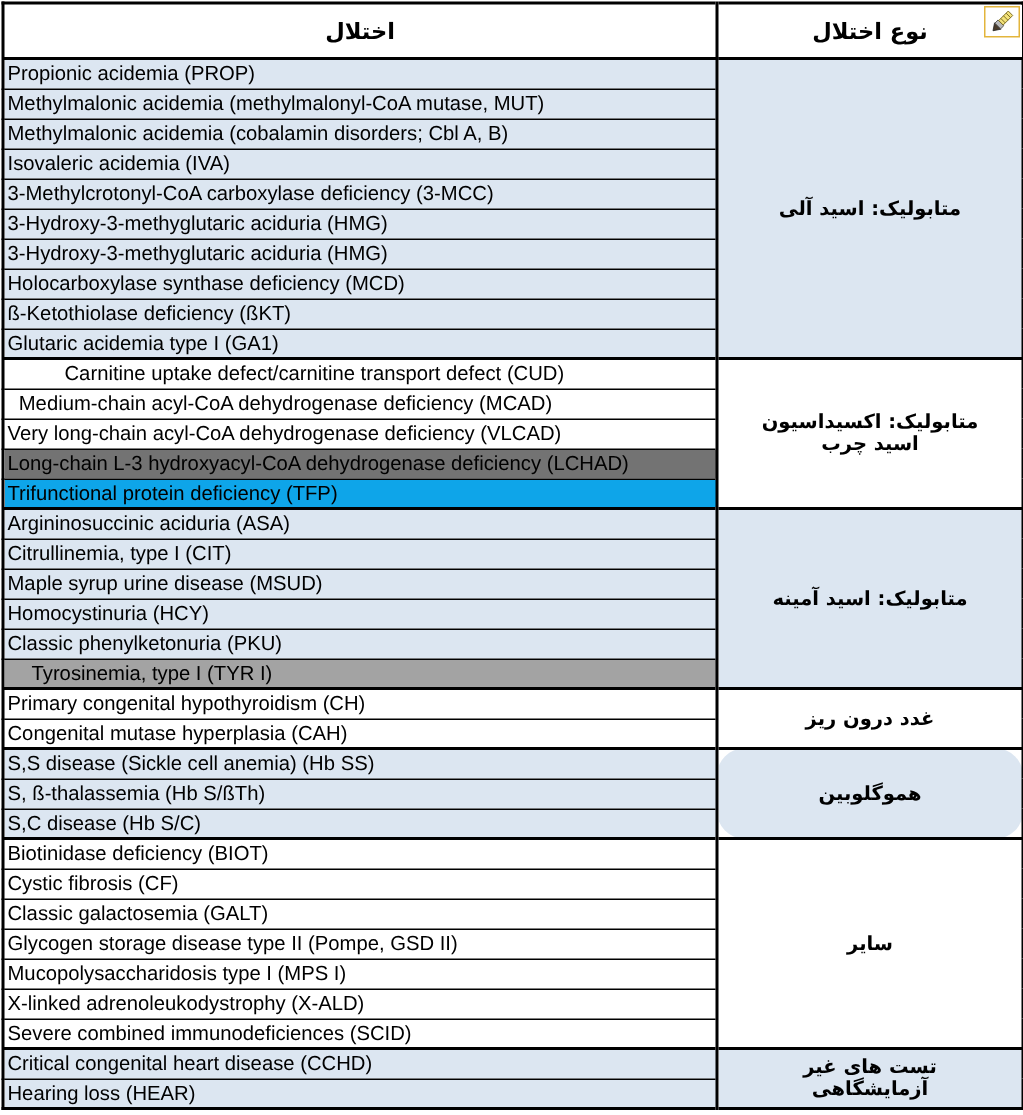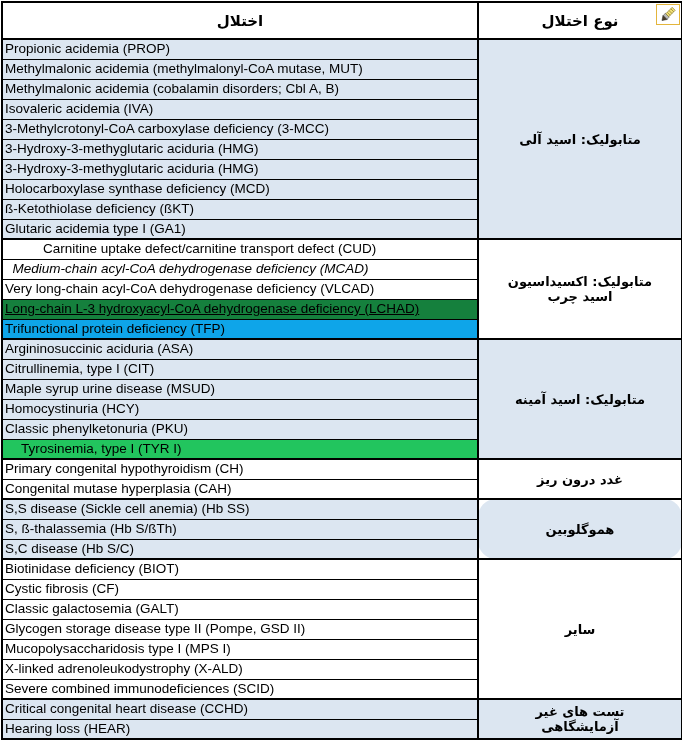--- a/index.html
+++ b/index.html
@@ -142,27 +142,27 @@
           <td class="cell" style="background: rgb(220, 230, 241);">ß-Ketothiolase deficiency (ßKT)</td>
         </tr>
         <tr>
           <td class="cell" style="background: rgb(220, 230, 241);">Glutaric acidemia type I (GA1)</td>
         </tr>
         <tr class="group-start">
           <td class="cell" style="background: rgb(255, 255, 255); padding-left: 40px;">Carnitine uptake defect/carnitine transport defect (CUD)</td>
           <td class="cat" rowspan="5" dir="rtl" style="background: rgb(255, 255, 255);">متابولیک: اکسیداسیون اسید چرب</td>
         </tr>
         <tr>
-          <td class="cell" style="background: rgb(255, 255, 255); font-style: italic;">  Medium-chain acyl-CoA dehydrogenase deficiency (MCAD)</td>
+          <td class="cell" style="background: rgb(255, 255, 255);">  Medium-chain acyl-CoA dehydrogenase deficiency (MCAD)</td>
         </tr>
         <tr>
           <td class="cell" style="background: rgb(255, 255, 255);">Very long-chain acyl-CoA dehydrogenase deficiency (VLCAD)</td>
         </tr>
         <tr>
-          <td class="cell" style="background: #15803d; text-decoration: underline;">Long-chain L-3 hydroxyacyl-CoA dehydrogenase deficiency (LCHAD)</td>
+          <td class="cell" style="background: #737373;">Long-chain L-3 hydroxyacyl-CoA dehydrogenase deficiency (LCHAD)</td>
         </tr>
         <tr>
           <td class="cell" style="background: #0ea5e9;">Trifunctional protein deficiency (TFP)</td>
         </tr>
         <tr class="group-start">
           <td class="cell" style="background: rgb(220, 230, 241);">Argininosuccinic aciduria (ASA)</td>
           <td class="cat" rowspan="6" dir="rtl" style="background: rgb(220, 230, 241);">متابولیک: اسید آمینه</td>
         </tr>
         <tr>
           <td class="cell" style="background: rgb(220, 230, 241);">Citrullinemia, type I (CIT)</td>
@@ -170,21 +170,21 @@
         <tr>
           <td class="cell" style="background: rgb(220, 230, 241);">Maple syrup urine disease (MSUD)</td>
         </tr>
         <tr>
           <td class="cell" style="background: rgb(220, 230, 241);">Homocystinuria (HCY)</td>
         </tr>
         <tr>
           <td class="cell" style="background: rgb(220, 230, 241);">Classic phenylketonuria (PKU)</td>
         </tr>
         <tr>
-          <td class="cell" style="background: #22c55e; padding-left: 18px;">Tyrosinemia, type I (TYR I)</td>
+          <td class="cell" style="background: #a3a3a3; padding-left: 18px;">Tyrosinemia, type I (TYR I)</td>
         </tr>
         <tr class="group-start">
           <td class="cell" style="background: rgb(255, 255, 255);">Primary congenital hypothyroidism (CH)</td>
           <td class="cat" rowspan="2" dir="rtl" style="background: rgb(255, 255, 255);">غدد درون ریز</td>
         </tr>
         <tr>
           <td class="cell" style="background: rgb(255, 255, 255);">Congenital mutase hyperplasia (CAH)</td>
         </tr>
         <tr class="group-start">
           <td class="cell" style="background: rgb(220, 230, 241);">S,S disease (Sickle cell anemia) (Hb SS)</td>

